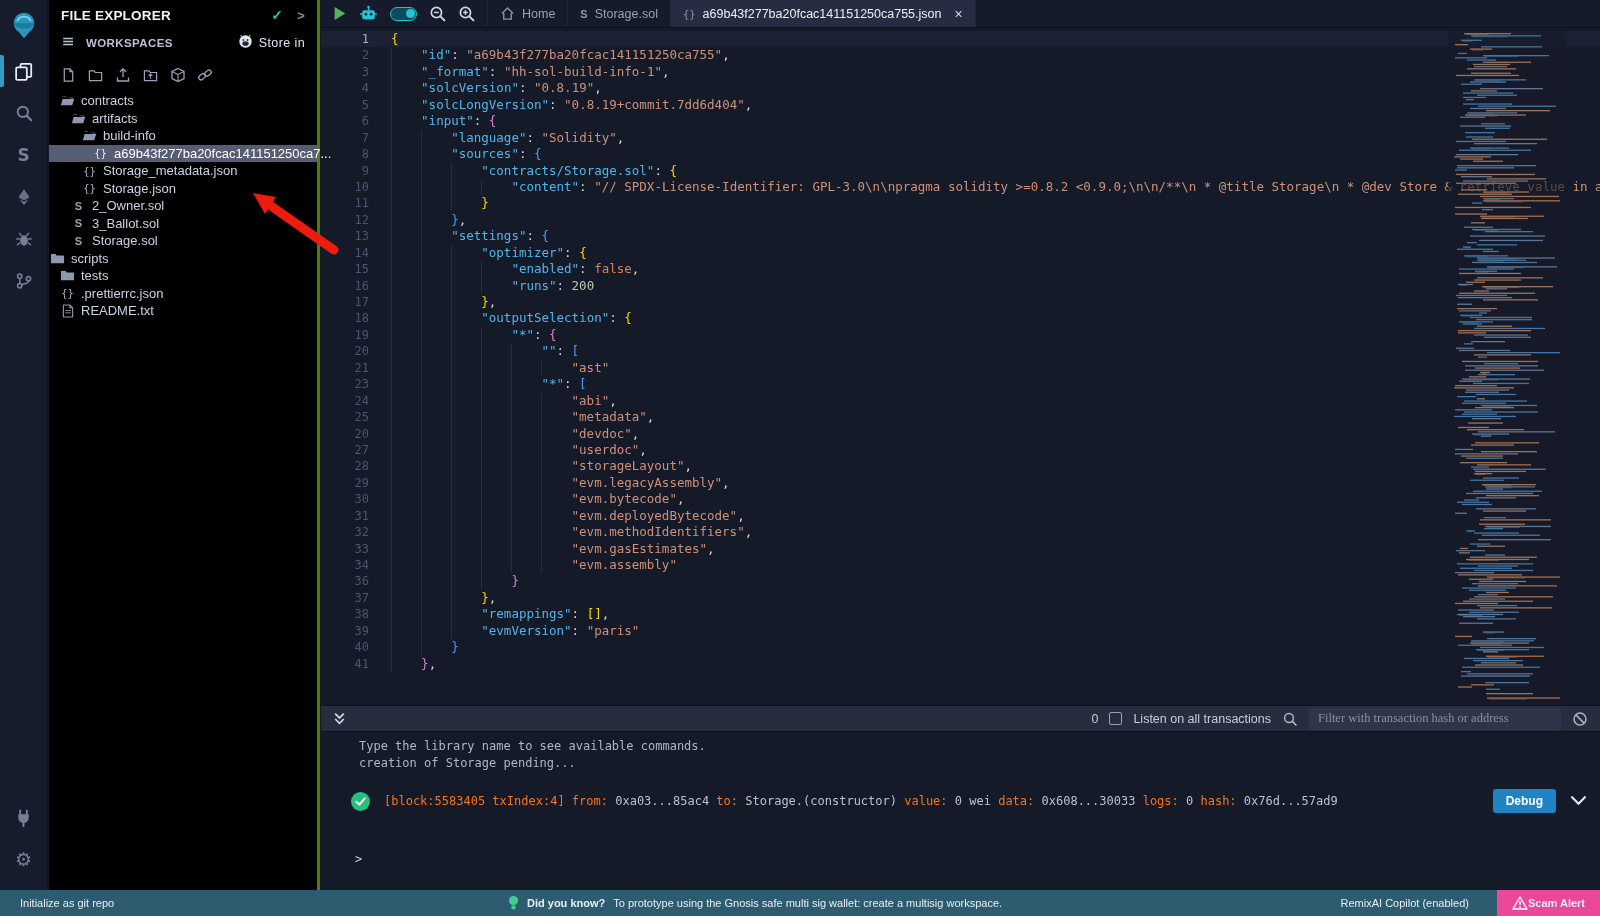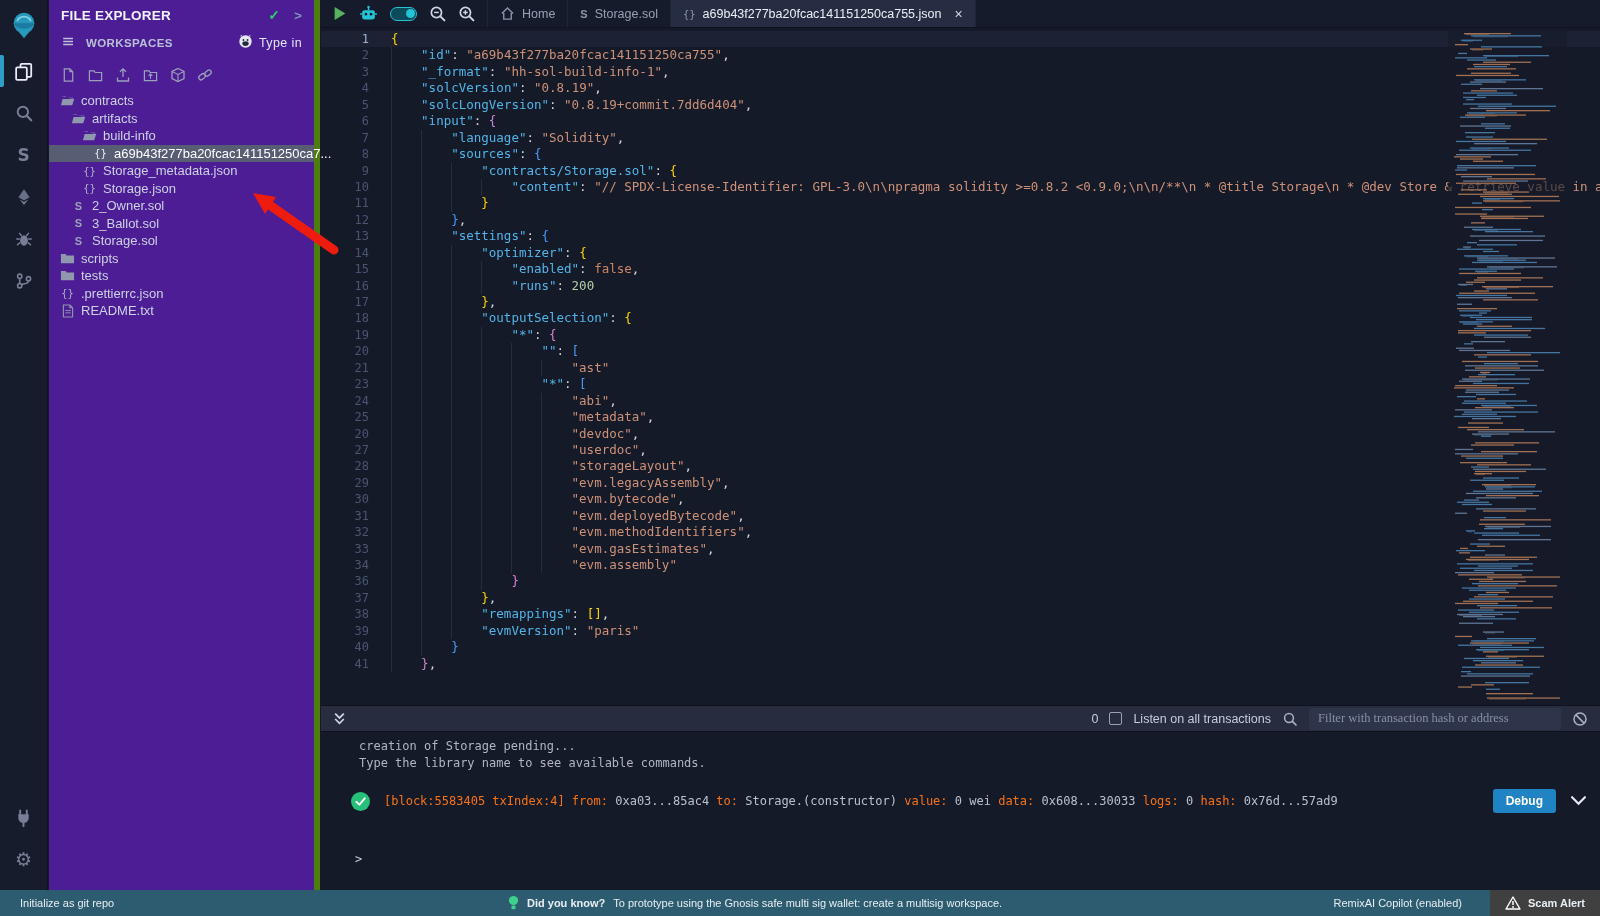--- a/index.html
+++ b/index.html
@@ -12,22 +12,22 @@
     border-right:1px solid #0e1220;display:flex;flex-direction:column;align-items:center;z-index:5}
   .ab-logo{width:48px;height:50px;display:flex;align-items:center;justify-content:center}
   .ab-icon{width:48px;height:42px;display:flex;align-items:center;justify-content:center;
     color:#767f96;position:relative;cursor:pointer}
   .ab-icon.active{color:#e9edf5}
   .ab-icon.active::before{content:"";position:absolute;left:0;top:5px;bottom:5px;width:4px;
     background:#2f9ec7;border-radius:0 2px 2px 0}
   .ab-spacer{flex:1}
 
   
-  .sidepanel{position:absolute;left:49px;top:0;width:271px;bottom:26px;background:#4c1d95;
-    border-right:6px solid #4d7c0f;color:#ccd2e2;z-index:4}
+  .sidepanel{position:absolute;left:49px;top:0;width:271px;bottom:26px;background:#000000;
+    border-right:3px solid #4d7c0f;color:#ccd2e2;z-index:4}
   .fe-header{height:30px;display:flex;align-items:center;padding:0 12px;font-size:13.5px;
     font-weight:bold;color:#eef1f8;letter-spacing:.2px}
   .fe-check{margin-left:auto;color:#2ecc71;font-weight:bold;font-size:14px}
   .fe-chev{margin-left:14px;color:#7d98b5;font-weight:bold;font-size:13px}
   .ws-row{height:26px;display:flex;align-items:center;padding:0 12px;color:#b9c1d6;
     font-size:11.5px;font-weight:bold;letter-spacing:.4px}
   .ws-row .lbl{margin-left:10px}
   .signin{margin-left:auto;display:flex;align-items:center;gap:6px;font-size:12.5px;
     font-weight:normal;color:#e2e7f2;cursor:pointer}
   .ws-select{margin:7px 10px 4px;height:28px;background:#2e3349;border-radius:6px;display:flex;
@@ -98,21 +98,21 @@
   .prompt{position:absolute;bottom:24px;left:34px;color:#c6cdda}
 
   
   .statusbar{position:absolute;left:0;right:0;bottom:0;height:26px;background:#2d5c70;z-index:6;
     display:flex;align-items:center;color:#e8eef2;font-size:11px}
   .sb-left{padding-left:20px}
   .sb-tip{position:absolute;left:508px;display:flex;align-items:center;gap:8px}
   .sb-tip b{font-weight:bold}
   .sb-right{margin-left:auto;display:flex;align-items:center;height:100%}
   .copilot{margin-right:28px}
-  .scam{height:100%;background:#404040;display:flex;align-items:center;gap:7px;padding:0 15px;
+  .scam{height:100%;background:#ec4899;display:flex;align-items:center;padding:0 15px;
     font-weight:bold;cursor:pointer}
 
   
   .arrow-overlay{position:absolute;left:242px;top:186px;z-index:9;pointer-events:none}
 </style>
 </head>
 <body>
 
 <div class="app">
 
@@ -189,21 +189,21 @@
           </svg></span>
       <span class="lbl">WORKSPACES</span>
       <span class="signin">
         <span id="gh-icon"><svg width="15" height="15" viewBox="0 0 16 16" fill="none">
               <path d="M4.5 2.2 3 .8 2.8 3M11.5 2.2 13 .8l.2 2.2" fill="currentColor"></path>
               <circle cx="8" cy="8" r="6.6" fill="currentColor"></circle>
               <ellipse cx="8" cy="10.2" rx="3.4" ry="2.6" fill="#252a3c"></ellipse>
               <circle cx="5.8" cy="6.4" r="1" fill="#252a3c"></circle>
               <circle cx="10.2" cy="6.4" r="1" fill="#252a3c"></circle>
             </svg></span>
-        <span>Type in</span>
+        <span>Store in</span>
       </span>
     </div>
     <div class="fe-tools" id="fe-tools">
         <span class="ticon">
           <svg width="15" height="16" viewBox="0 0 16 16" fill="none">
             <path d="M3.5 1.5h6l3 3v10h-9z" stroke="currentColor" stroke-width="1.3"></path>
             <path d="M9.5 1.5v3h3" stroke="currentColor" stroke-width="1.3"></path>
           </svg>
         </span>
         <span class="ticon">
@@ -281,21 +281,21 @@
           <span>2_Owner.sol</span>
         </div>
         <div class="trow" style="padding-left: 21px;">
           <span class="fico solic">S</span>
           <span>3_Ballot.sol</span>
         </div>
         <div class="trow" style="padding-left: 21px;">
           <span class="fico solic">S</span>
           <span>Storage.sol</span>
         </div>
-        <div class="trow" style="padding-left: 10px; align-items: center;">
+        <div class="trow" style="padding-left: 0; align-items: center;">
           <span class="fico">
             <svg width="15" height="13" viewBox="0 0 16 13">
               <path d="M1 1.8h5l1 1.6h8v8.2H1z" fill="currentColor"></path>
             </svg>
           </span>
           <span>scripts</span>
         </div>
         <div class="trow" style="padding-left: 10px;">
           <span class="fico">
             <svg width="15" height="13" viewBox="0 0 16 13">
@@ -743,22 +743,22 @@
           <span id="th-block" style="display:flex;cursor:pointer">
               <svg width="16" height="16" viewBox="0 0 16 16" fill="none">
                 <circle cx="8" cy="8" r="6" stroke="#aab2c4" stroke-width="1.5"></circle>
                 <line x1="3.9" y1="3.9" x2="12.1" y2="12.1" stroke="#aab2c4" stroke-width="1.5"></line>
               </svg>
             </span>
         </div>
       </div>
       <div class="term-body">
         <div class="tinfo" id="tinfo">
+            <div>Type the library name to see available commands.</div>
             <div>creation of Storage pending...</div>
-            <div>Type the library name to see available commands.</div>
           </div>
         <div class="tx-row">
           <span id="tx-check" style="display:flex">
               <svg width="19" height="19" viewBox="0 0 18 18">
                 <circle cx="9" cy="9" r="9" fill="#27c07a"></circle>
                 <path d="M5 9.3 8 12l5-6" stroke="#fff" stroke-width="1.8" fill="none" stroke-linecap="round" stroke-linejoin="round"></path>
               </svg>
             </span>
           <span class="tx-text" id="tx-text"><span class="txb">[block:5583405 txIndex:4]</span><span class="txb">  from:</span><span class="txv"> 0xa03...85ac4 </span><span class="txb">to:</span><span class="txv"> Storage.(constructor) </span><span class="txb">value:</span><span class="txv"> 0 wei </span><span class="txb">data:</span><span class="txv"> 0x608...30033 </span><span class="txb">logs:</span><span class="txv"> 0 </span><span class="txb">hash:</span><span class="txv"> 0x76d...57ad9</span></span>
           <span class="debug-btn">Debug</span>

